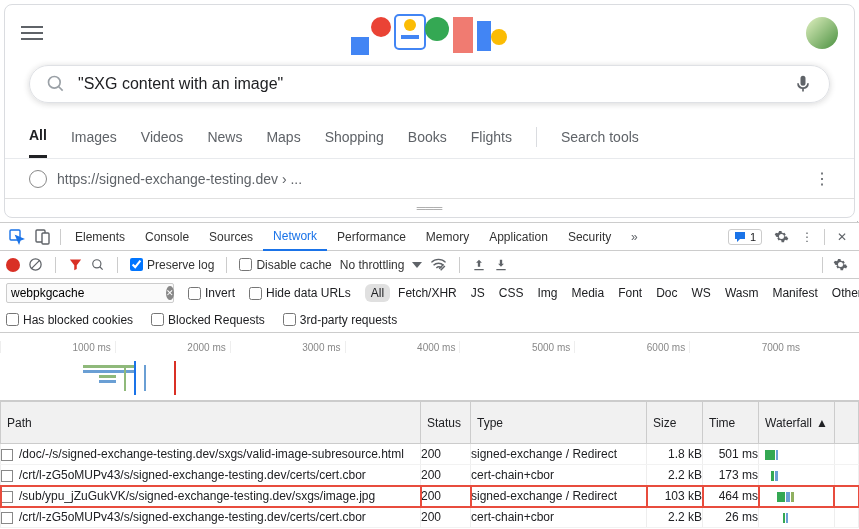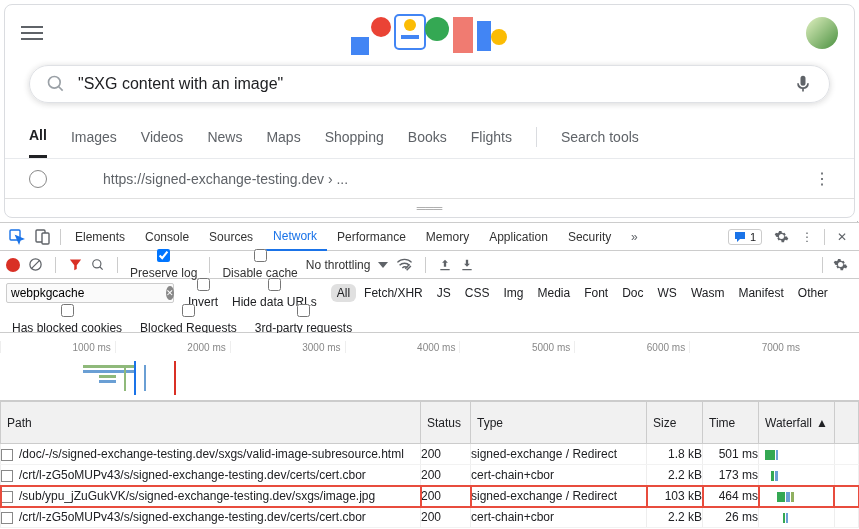--- a/index.html
+++ b/index.html
@@ -11,49 +11,49 @@
 .logo { position: absolute; left: 50%; transform: translateX(-50%); }
 .avatar { margin-left: auto; width: 32px; height: 32px; border-radius: 50%; background: linear-gradient(135deg, #e0f0c0, #4a9040); }
 .search-box { display: flex; align-items: center; margin: 4px 24px 12px 24px; padding: 8px 16px; border: 1px solid #dfe1e5; border-radius: 24px; box-shadow: 0 1px 6px rgba(32,33,36,.18); }
 .search-icon { width: 20px; height: 20px; margin-right: 12px; }
 .search-input { flex: 1; border: none; outline: none; font-size: 16px; color: #202124; }
 .mic-icon { width: 20px; height: 20px; }
 .nav-tabs { display: flex; align-items: center; padding: 0 24px; border-bottom: 1px solid #e8eaed; gap: 24px; font-size: 14px; }
 .nav-tab { padding: 12px 0; color: #5f6368; cursor: pointer; }
 .nav-tab.active { color: #202124; font-weight: bold; border-bottom: 3px solid #202124; }
 .nav-sep { width: 1px; height: 20px; background: #dadce0; }
-.result-row { display: flex; align-items: center; padding: 10px 24px; font-size: 14px; gap: 46px; }
+.result-row { display: flex; align-items: center; padding: 10px 24px; font-size: 14px; }
 .globe { width: 18px; height: 18px; margin-right: 10px; border: 1px solid #888; border-radius: 50%; position: relative; }
 .more-vert { margin-left: auto; color: #5f6368; cursor: pointer; font-size: 16px; }
 .drag-handle { text-align: center; padding: 2px; color: #999; cursor: ns-resize; border-top: 1px solid #e0e0e0; }
 
 .devtools { border-top: 1px solid #ccc; background: #fff; position: relative; }
 .dt-tabs { display: flex; align-items: center; height: 28px; border-bottom: 1px solid #ccc; font-size: 12px; padding: 0 4px; }
 .dt-icon-btn { width: 26px; height: 26px; display: flex; align-items: center; justify-content: center; color: #5f6368; cursor: pointer; }
 .dt-sep { width: 1px; height: 16px; background: #ccc; margin: 0 4px; }
 .dt-tab { padding: 6px 10px; color: #333; cursor: pointer; }
 .dt-tab.active { color: #1a73e8; border-bottom: 2px solid #1a73e8; }
 .dt-right { margin-left: auto; display: flex; align-items: center; }
 .warning-badge { display: flex; align-items: center; border: 1px solid #ccc; border-radius: 3px; padding: 1px 5px; font-size: 11px; gap: 4px; margin-right: 6px; }
 
 .dt-toolbar { display: flex; align-items: center; height: 28px; border-bottom: 1px solid #ccc; padding: 0 6px; gap: 8px; font-size: 12px; color: #333; flex-wrap: nowrap; }
 .record-btn { width: 14px; height: 14px; border-radius: 50%; background: #d93025; cursor: pointer; }
 .clear-btn, .filter-btn, .search-btn2 { color: #5f6368; cursor: pointer; }
 .filter-btn.active { color: #d93025; }
-.checkbox-label { display: flex; align-items: center; gap: 4px; white-space: nowrap; flex-direction: column; }
+.checkbox-label { display: flex; align-items: center; gap: 4px; white-space: nowrap; }
 .triangle-down { width: 0; height: 0; border-left: 5px solid transparent; border-right: 5px solid transparent; border-top: 6px solid #5f6368; }
 
 .dt-filter-row { display: flex; align-items: center; height: 28px; padding: 0 6px; gap: 14px; font-size: 12px; border-bottom: none; flex-wrap: nowrap; }
 .filter-input-wrap { position: relative; display: flex; align-items: center; border: 1px solid #ccc; border-radius: 2px; padding: 2px 4px; width: 168px; background: #fafafa; }
 .filter-input { border: none; outline: none; flex: 1; font-size: 12px; background: transparent; }
 .clear-input { color: #999; cursor: pointer; border-radius: 50%; background: #888; color: #fff; width: 14px; height: 14px; display: flex; align-items: center; justify-content: center; font-size: 9px; }
 .type-btn { padding: 2px 6px; cursor: pointer; border-radius: 6px; }
 .type-btn.active { background: #e0e0e0; }
 
-.dt-filter-row2 { display: flex; align-items: center; height: 26px; padding: 0 12px; gap: 18px; font-size: 12px; border-bottom: 1px solid #ccc; }
+.dt-filter-row2 { display: flex; align-items: center; height: 26px; padding: 0 6px; gap: 18px; font-size: 12px; border-bottom: 1px solid #ccc; }
 
 .timeline { position: relative; height: 68px; border-bottom: 1px solid #ccc; background: #fff; }
 .timeline-marks { display: flex; font-size: 10px; color: #888; }
 .timeline-mark { flex: 1; text-align: right; border-left: 1px solid #eee; padding: 1px 4px 0 0; margin-top: 8px; }
 .timeline-body { position: relative; height: 50px; }
 .tl-bar { position: absolute; height: 3px; }
 
 .net-table { width: 100%; border-collapse: collapse; font-size: 12px; }
 .net-table th { text-align: left; padding: 4px 6px; border: 1px solid #ccc; background: #f1f1f1; font-weight: normal; height: 42px; }
 .net-table td { padding: 3px 0; border-left: 1px solid #eee; border-right: 1px solid #eee; border-bottom: 1px solid #f2f2f2; white-space: nowrap; overflow: hidden; text-overflow: ellipsis; height: 21px; }

